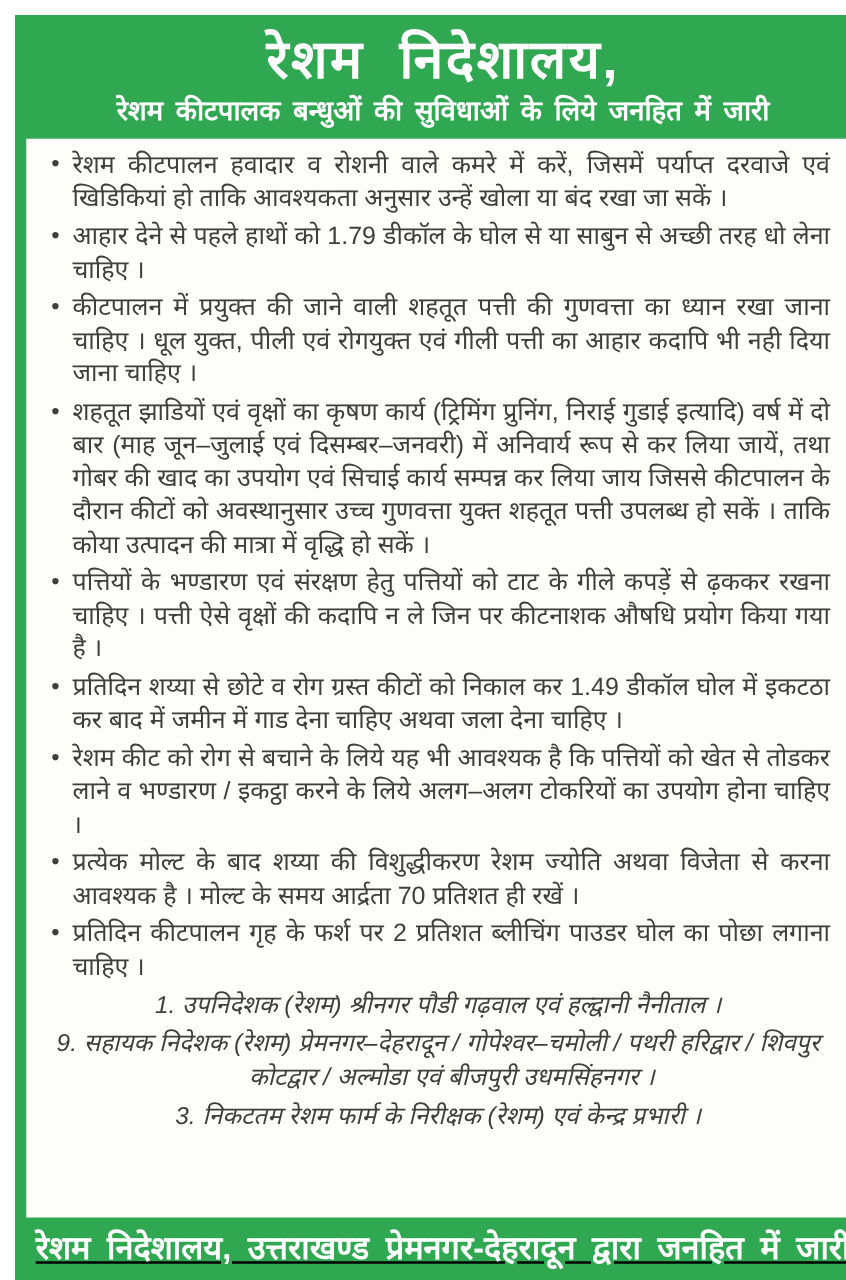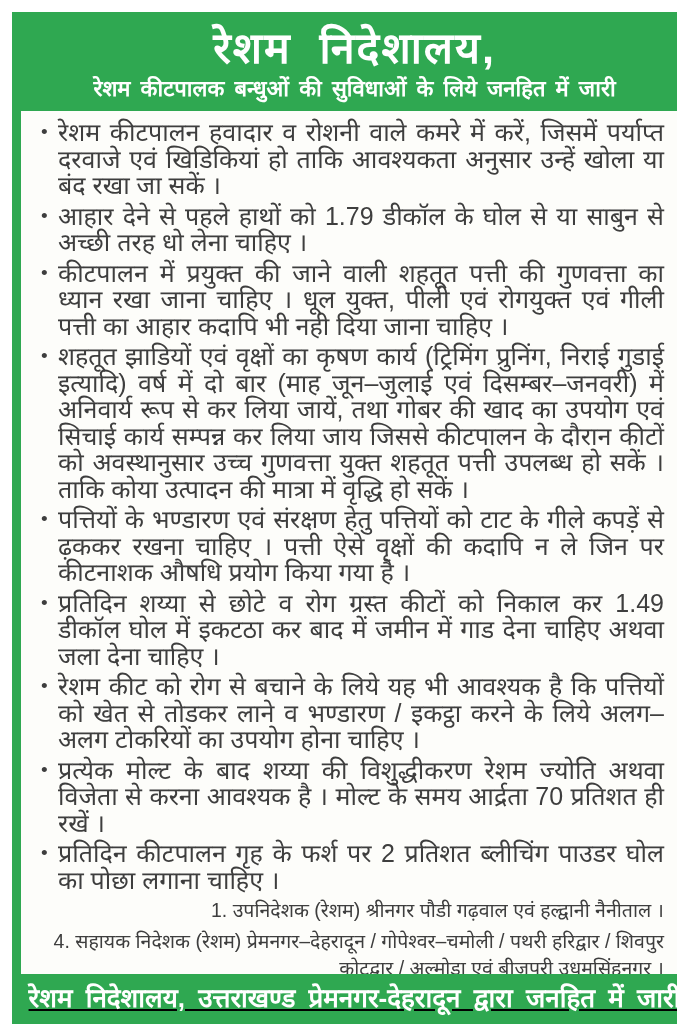--- a/index.html
+++ b/index.html
@@ -55,21 +55,21 @@
     text-decoration: underline;
     text-underline-offset: 4px;
     margin: 2px 0 6px 0;
   }
   ul.precautions {
     list-style: none;
   }
   ul.precautions li {
     position: relative;
     padding-left: 21px;
-    font-size: 25px;
+    font-size: 20px;
     line-height: 26.5px;
     text-align: justify;
   }
   ul.precautions li::before {
     content: "\2022";
     position: absolute;
     left: 4px;
     top: 0;
     font-size: 19px;
     color: #3e3e3e;
@@ -81,21 +81,22 @@
     text-align: left;
   }
   ul.contacts {
     list-style: none;
   }
   ul.contacts li {
     padding-left: 22px;
     text-indent: -22px;
     font-size: 19.5px;
     line-height: 27px;
-    text-align: right;
+    text-align: center;
+    font-style: italic;
   }
   
   .footer {
     width: 100%;
     height: 38px;
     display: flex;
     align-items: center;
     justify-content: center;
     text-decoration: underline;
   }
@@ -137,21 +138,21 @@
         <li>पत्तियों के भण्डारण एवं संरक्षण हेतु पत्तियों को टाट के गीले कपड़ें से ढ़ककर रखना चाहिए । पत्ती ऐसे वृक्षों की कदापि न ले जिन पर कीटनाशक औषधि प्रयोग किया गया है ।</li>
         <li>प्रतिदिन शय्या से छोटे व रोग ग्रस्त कीटों को निकाल कर 1.49 डीकॉल घोल में इकटठा कर बाद में जमीन में गाड देना चाहिए अथवा जला देना चाहिए ।</li>
         <li>रेशम कीट को रोग से बचाने के लिये यह भी आवश्यक है कि पत्तियों को खेत से तोडकर लाने व भण्डारण / इकट्ठा करने के लिये अलग–अलग टोकरियों का उपयोग होना चाहिए ।</li>
         <li>प्रत्येक मोल्ट के बाद शय्या की विशुद्धीकरण रेशम ज्योति अथवा विजेता से करना आवश्यक है । मोल्ट के समय आर्द्रता 70 प्रतिशत ही रखें ।</li>
         <li>प्रतिदिन कीटपालन गृह के फर्श पर 2 प्रतिशत ब्लीचिंग पाउडर घोल का पोछा लगाना चाहिए ।</li>
       </ul>
 
 
     <ul class="contacts">
         <li>1. उपनिदेशक (रेशम) श्रीनगर पौडी गढ़वाल एवं हल्द्वानी नैनीताल ।</li>
-        <li>4. सहायक निदेशक (रेशम) प्रेमनगर–देहरादून / गोपेश्वर–चमोली / पथरी हरिद्वार / शिवपुर कोटद्वार / अल्मोडा एवं बीजपुरी उधमसिंहनगर ।</li>
+        <li>9. सहायक निदेशक (रेशम) प्रेमनगर–देहरादून / गोपेश्वर–चमोली / पथरी हरिद्वार / शिवपुर कोटद्वार / अल्मोडा एवं बीजपुरी उधमसिंहनगर ।</li>
         <li>3. निकटतम रेशम फार्म के निरीक्षक (रेशम) एवं केन्द्र प्रभारी ।</li>
       </ul>
 
   </main>
 
   <footer class="footer">
     <div class="footer-text">रेशम निदेशालय, उत्तराखण्ड प्रेमनगर-देहरादून द्वारा जनहित में जारी</div>
   </footer>
 
   <div class="bottom-strip"></div>

